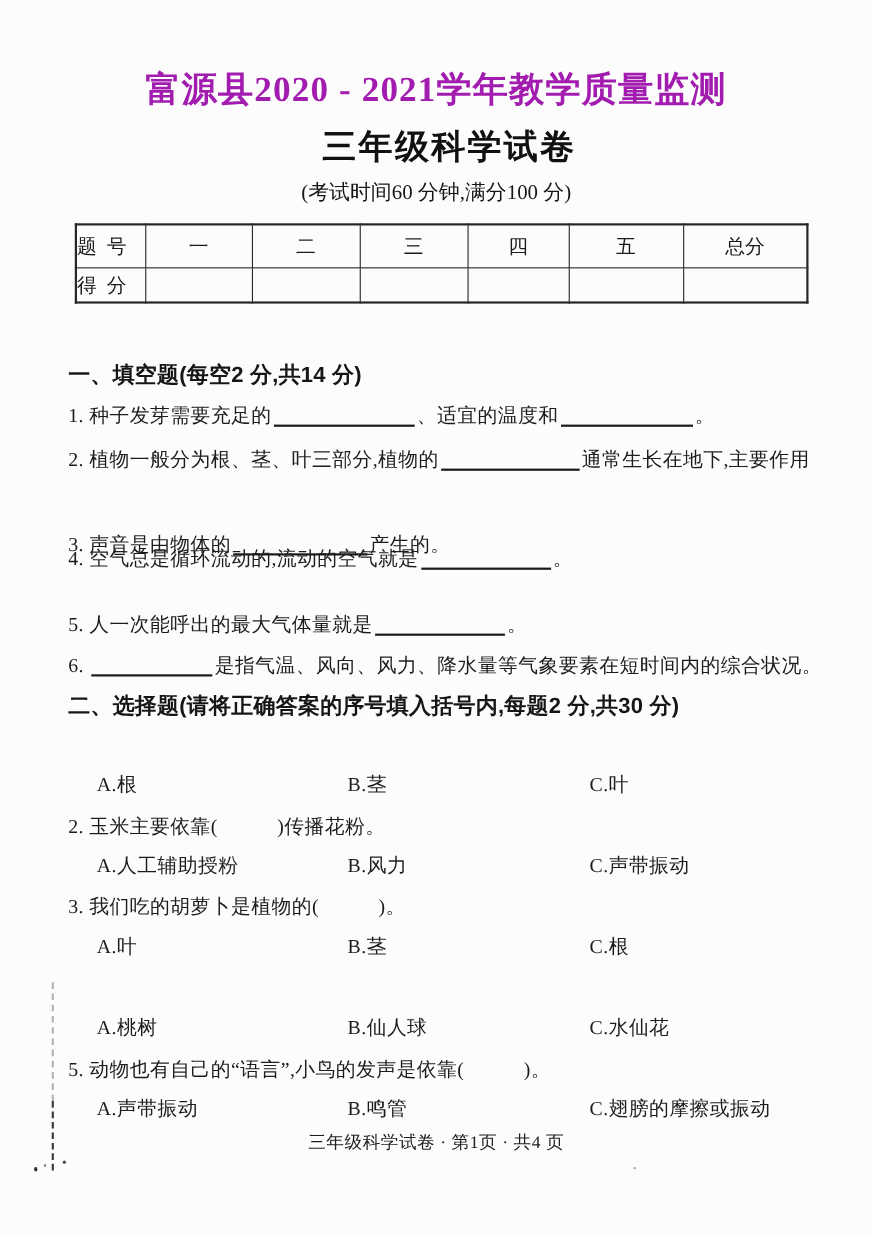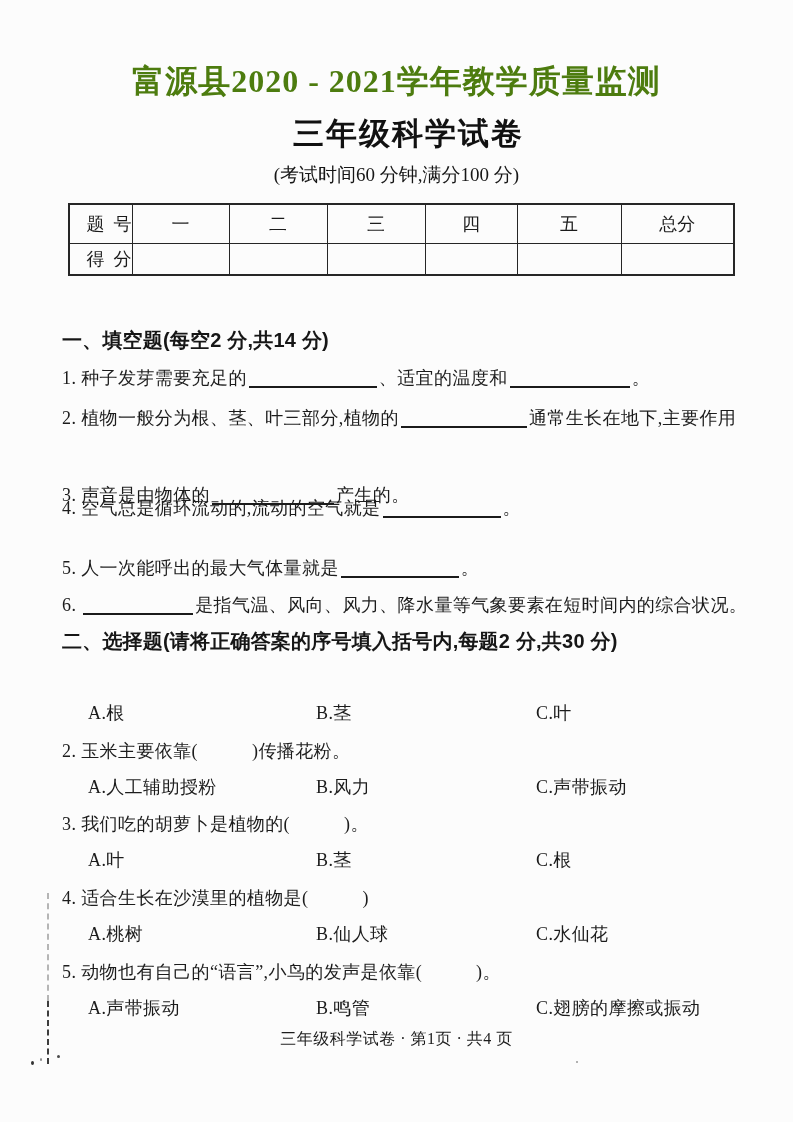--- a/index.html
+++ b/index.html
@@ -10,21 +10,21 @@
     background:#fcfcfc;
     overflow:hidden;
     font-family:"Liberation Serif","DejaVu Serif",serif;
     color:#1b1b1b;
   }
   
   .title1{
     position:absolute;top:60px;left:0;width:100%;
     margin:0;text-align:center;
     font-size:32px;font-weight:bold;letter-spacing:1px;
-    font-family:"Liberation Serif","DejaVu Serif",serif;color:#4d7c0f;
+    font-family:"Liberation Serif","DejaVu Serif",serif;color:#a21caf;
   }
   .title2{
     position:absolute;top:113px;left:12px;width:100%;
     margin:0;text-align:center;
     font-size:31px;font-weight:bold;letter-spacing:2px;color:#111;
   }
   .subtitle{
     position:absolute;top:162px;left:0;width:100%;
     text-align:center;font-size:19px;color:#161616;
   }
@@ -36,21 +36,21 @@
   }
   .score-table td{
     border:1.6px solid #262626;
     text-align:center;vertical-align:middle;
     padding:0;
   }
   .score-table{border:2px solid #262626;}
   .score-table tr.r1 td{height:38px;}
   .score-table tr.r2 td{height:30px;}
   .score-table tr.r3 td{height:34px;}
-  .score-table td.lbl{text-align:right;}
+  .score-table td.lbl{text-align:left;}
   
   .sec{
     position:absolute;left:62px;white-space:nowrap;
     font-family:"Liberation Sans","DejaVu Sans",sans-serif;
     font-size:20px;font-weight:bold;color:#161616;letter-spacing:0.2px;
   }
   .q{
     position:absolute;left:62px;white-space:nowrap;
     font-size:18px;color:#1c1c1c;letter-spacing:0.4px;
   }
@@ -152,21 +152,20 @@
   <div class="q" style="top:739px"><span>2. 玉米主要依靠(</span><span class="pgap"></span><span>)传播花粉。</span></div>
   <div class="opts" style="top:775px">
     <span class="opt opt-a">A.人工辅助授粉</span><span class="opt opt-b">B.风力</span><span class="opt opt-c">C.声带振动</span>
   </div>
 
   <div class="q" style="top:812px"><span>3. 我们吃的胡萝卜是植物的(</span><span class="pgap"></span><span>)。</span></div>
   <div class="opts" style="top:848px">
     <span class="opt opt-a">A.叶</span><span class="opt opt-b">B.茎</span><span class="opt opt-c">C.根</span>
   </div>
 
-  <div class="q" style="top:886px"><span>4. 适合生长在沙漠里的植物是(</span><span class="pgap"></span><span>)</span></div>
   <div class="opts" style="top:922px">
     <span class="opt opt-a">A.桃树</span><span class="opt opt-b">B.仙人球</span><span class="opt opt-c">C.水仙花</span>
   </div>
 
   <div class="q" style="top:960px"><span>5. 动物也有自己的“语言”,小鸟的发声是依靠(</span><span class="pgap"></span><span>)。</span></div>
   <div class="opts" style="top:996px">
     <span class="opt opt-a">A.声带振动</span><span class="opt opt-b">B.鸣管</span><span class="opt opt-c">C.翅膀的摩擦或振动</span>
   </div>
 
   <div class="footer">三年级科学试卷 · 第1页 · 共4 页</div>

